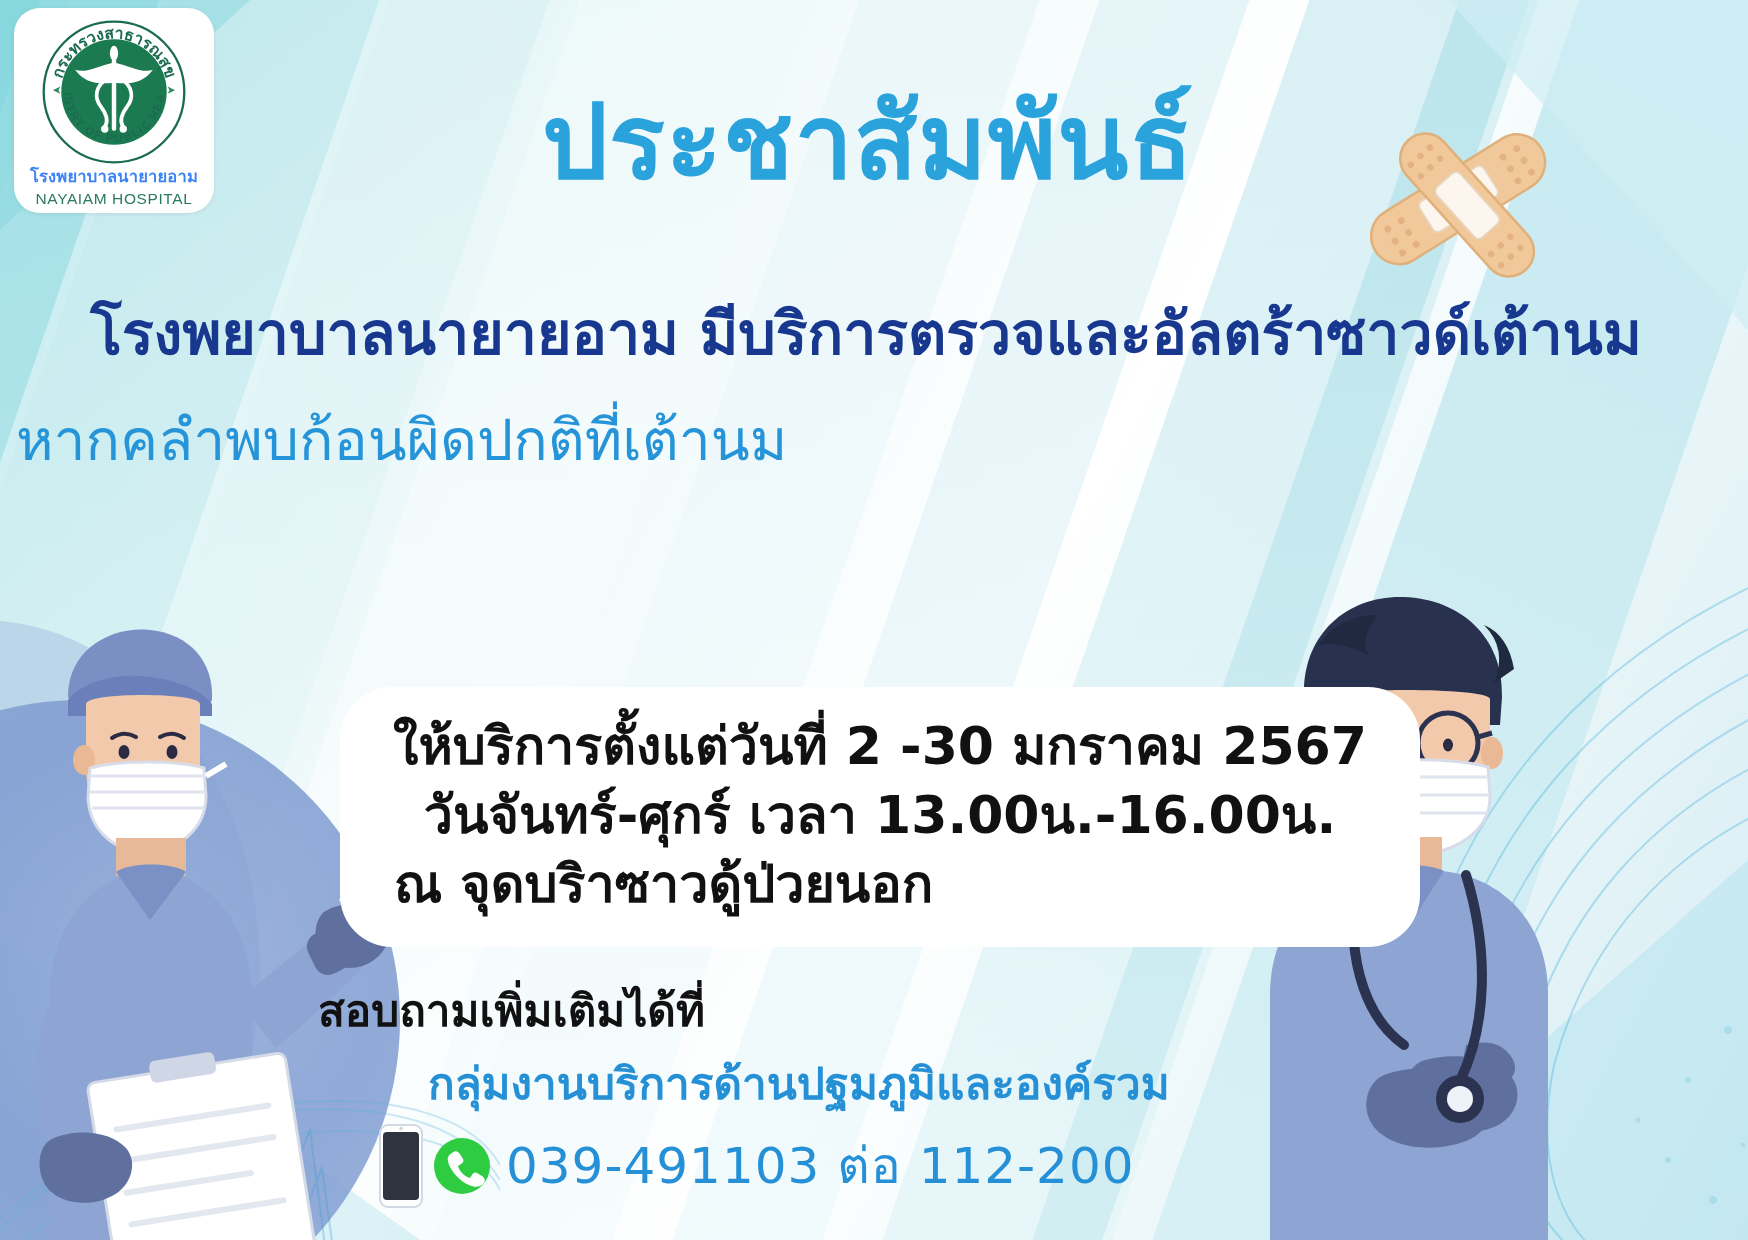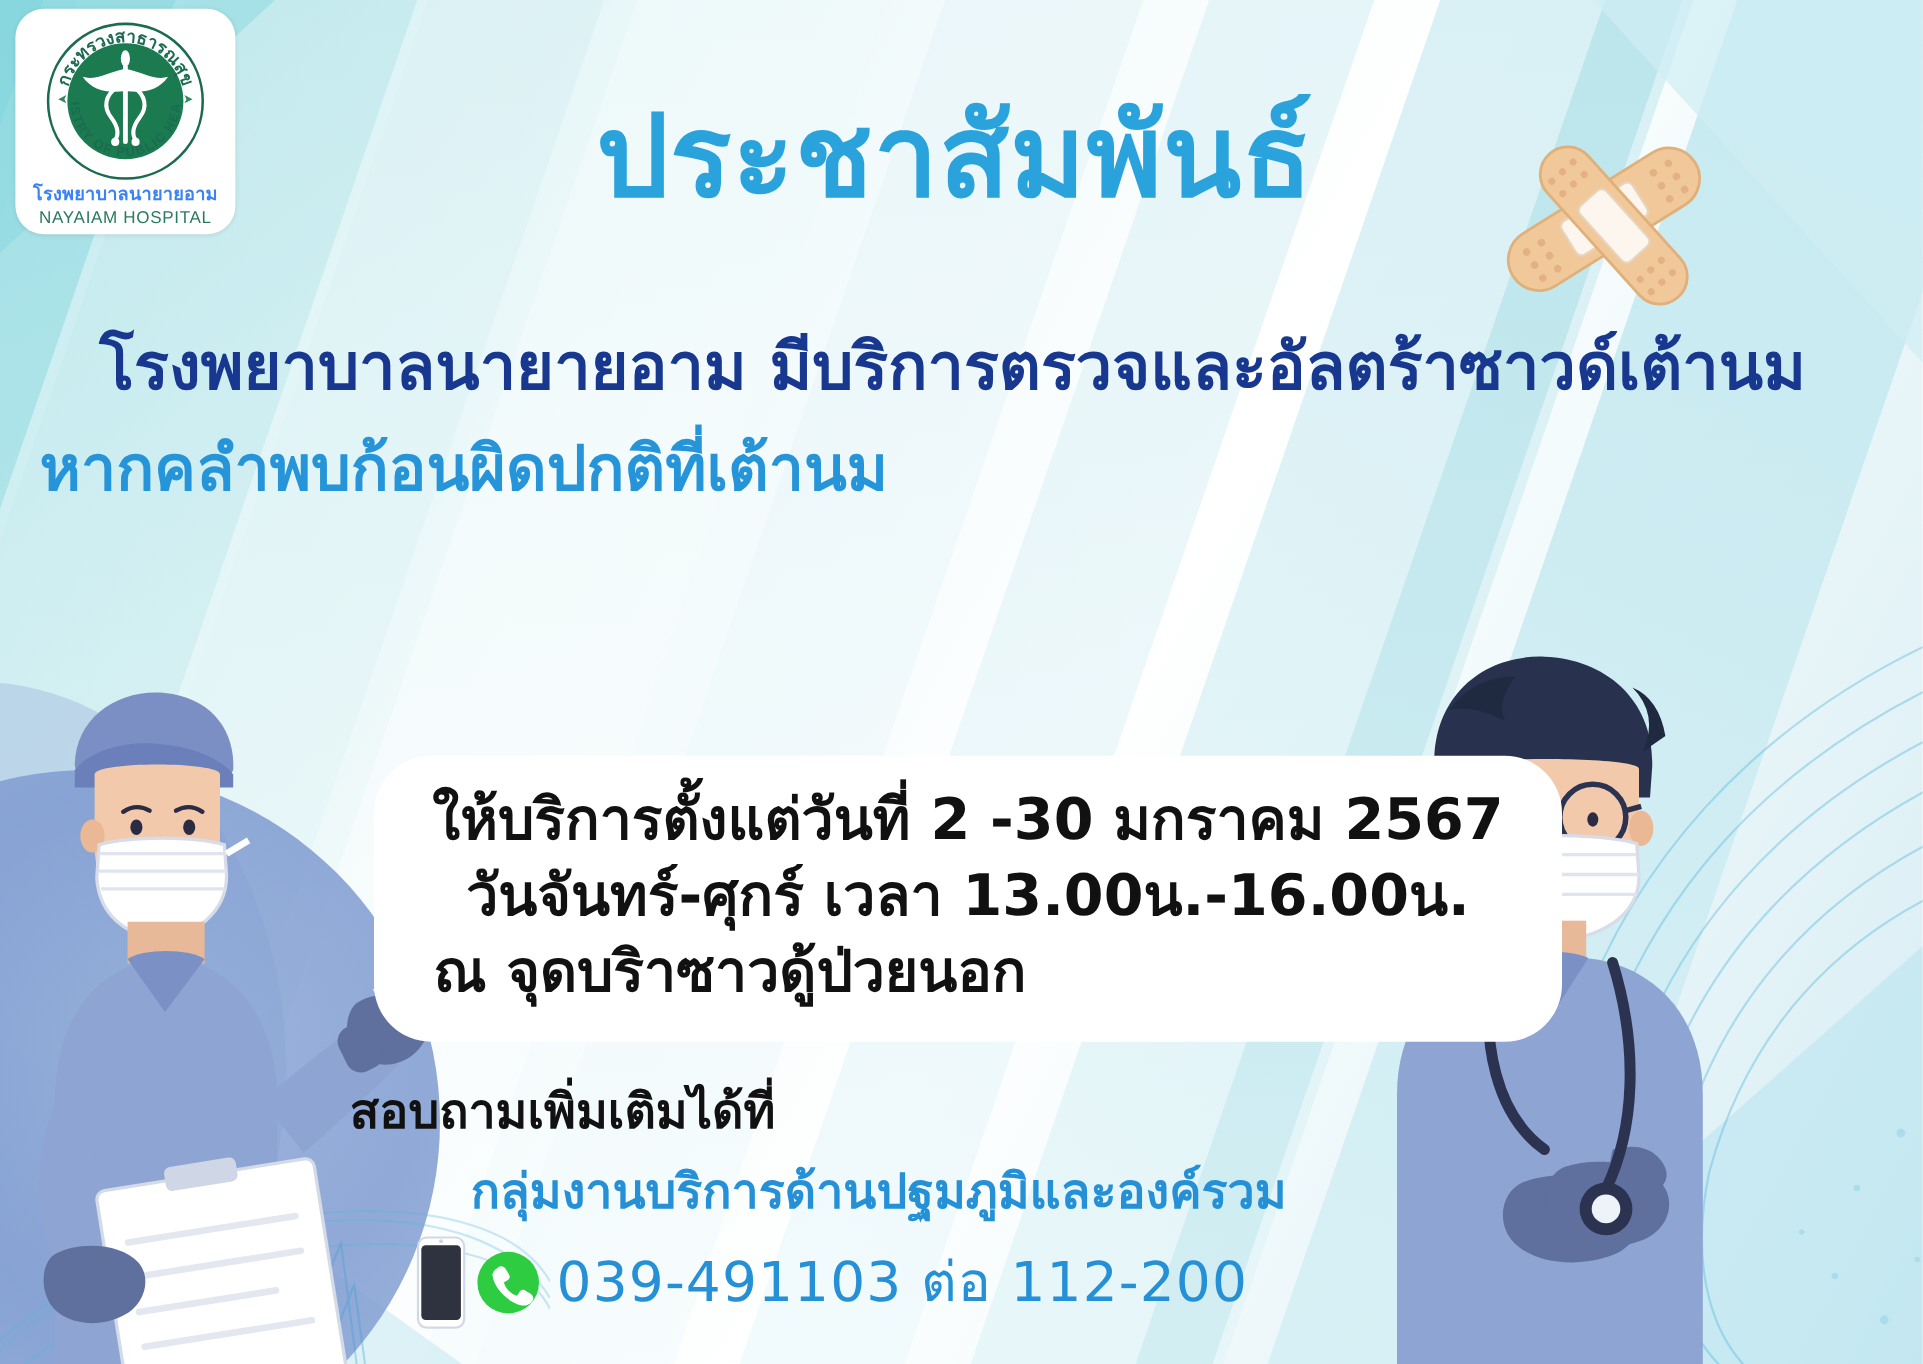--- a/index.html
+++ b/index.html
@@ -107,22 +107,22 @@
   }
 
   
   #intro { position:absolute; left:0; right:16px; top:300px; }
   #intro .l1 {
     text-align:center; font-size:59px; font-weight:bold;
     color:#18388f; line-height:1.15; white-space:nowrap;
     font-family:"DejaVu Sans","Liberation Sans",sans-serif;
   }
   #intro .l2 {
-    margin-top:26px; padding-left:36px;
-    text-align:left; font-size:57px; font-weight:bold;
+    margin-top:40px; padding-left:16px;
+    text-align:left; font-size:57px; font-weight:normal;
     color:#2694d8; line-height:1.15;
     font-family:"DejaVu Sans","Liberation Sans",sans-serif;
   }
   #intro .l3 {
     margin-top:12px; padding-left:300px;
     text-align:left; font-size:57px; font-weight:bold;
     color:#2694d8; line-height:1.15;
     font-family:"DejaVu Sans","Liberation Sans",sans-serif;
   }
 

